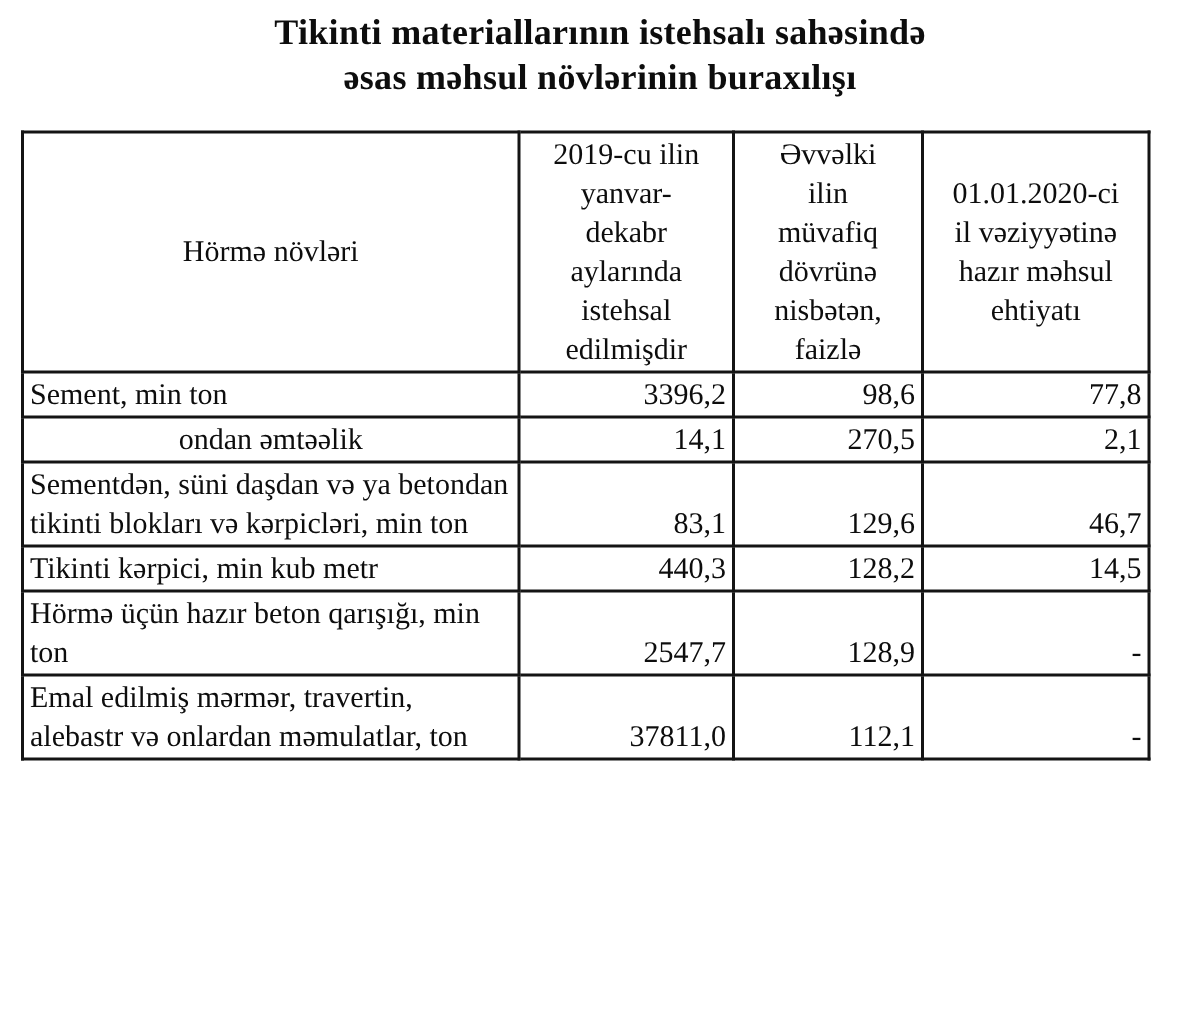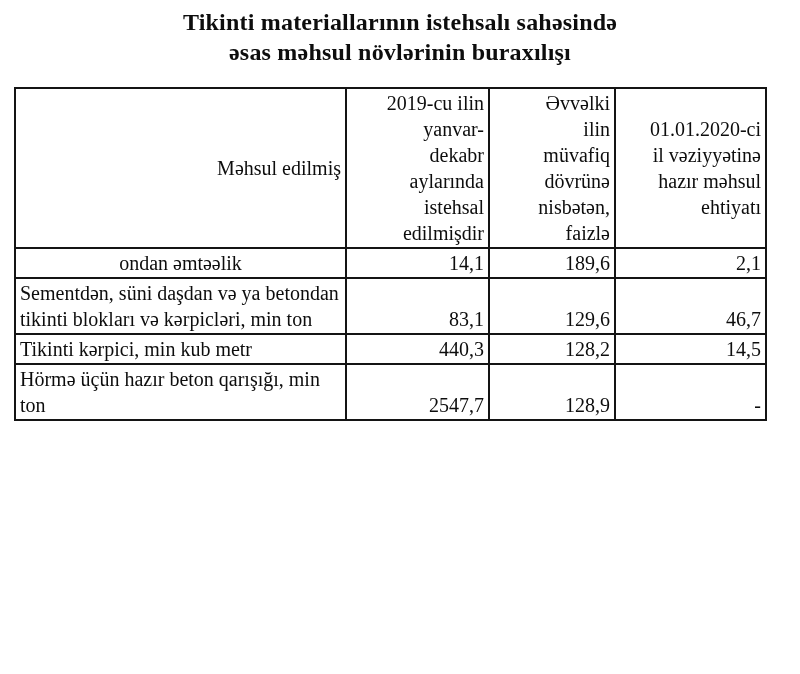--- a/index.html
+++ b/index.html
@@ -41,21 +41,21 @@
     padding: 1px 4px;
     box-sizing: border-box;
     overflow: hidden;
   }
   col.c-name   { width: 331px; }
   col.c-prod   { width: 143px; }
   col.c-pct    { width: 126px; }
   col.c-stock  { width: 151px; }
   table.stats th {
     height: 153px;
-    text-align: right;
+    text-align: center;
     vertical-align: middle;
     white-space: pre-line;
     border-radius: 14px;
   }
   td.name {
     text-align: left;
     vertical-align: top;
     padding-left: 8px;
     padding-right: 12px;
   }
@@ -79,60 +79,72 @@
 
   <table class="stats">
     <colgroup>
       <col class="c-name">
         <col class="c-prod">
         <col class="c-pct">
         <col class="c-stock">
     </colgroup>
     <thead>
       <tr>
-        <th>Məhsul edilmiş</th>
+        <th>Hörmə növləri</th>
         <th>2019-cu ilin
 yanvar-
 dekabr
 aylarında
 istehsal
 edilmişdir</th>
         <th>Əvvəlki
 ilin
 müvafiq
 dövrünə
 nisbətən,
 faizlə</th>
         <th>01.01.2020-ci
 il vəziyyətinə
 hazır məhsul
 ehtiyatı</th>
       </tr>
     </thead>
     <tbody>
       <tr>
+        <td class="name">Sement, min ton</td>
+        <td class="num">3396,2</td>
+        <td class="num">98,6</td>
+        <td class="num">77,8</td>
+      </tr>
+      <tr>
         <td class="name center">ondan əmtəəlik</td>
         <td class="num">14,1</td>
-        <td class="num">189,6</td>
+        <td class="num">270,5</td>
         <td class="num">2,1</td>
       </tr>
       <tr>
         <td class="name">Sementdən, süni daşdan və ya betondan tikinti blokları və kərpicləri, min ton</td>
         <td class="num">83,1</td>
         <td class="num">129,6</td>
         <td class="num">46,7</td>
       </tr>
       <tr>
         <td class="name">Tikinti kərpici, min kub metr</td>
         <td class="num">440,3</td>
         <td class="num">128,2</td>
         <td class="num">14,5</td>
       </tr>
       <tr>
         <td class="name">Hörmə üçün hazır beton qarışığı, min ton</td>
         <td class="num">2547,7</td>
         <td class="num">128,9</td>
         <td class="num">-</td>
       </tr>
+      <tr>
+        <td class="name">Emal edilmiş mərmər, travertin, alebastr və onlardan məmulatlar, ton</td>
+        <td class="num">37811,0</td>
+        <td class="num">112,1</td>
+        <td class="num">-</td>
+      </tr>
     </tbody>
   </table>
 
 </div>
 
 </body></html>

